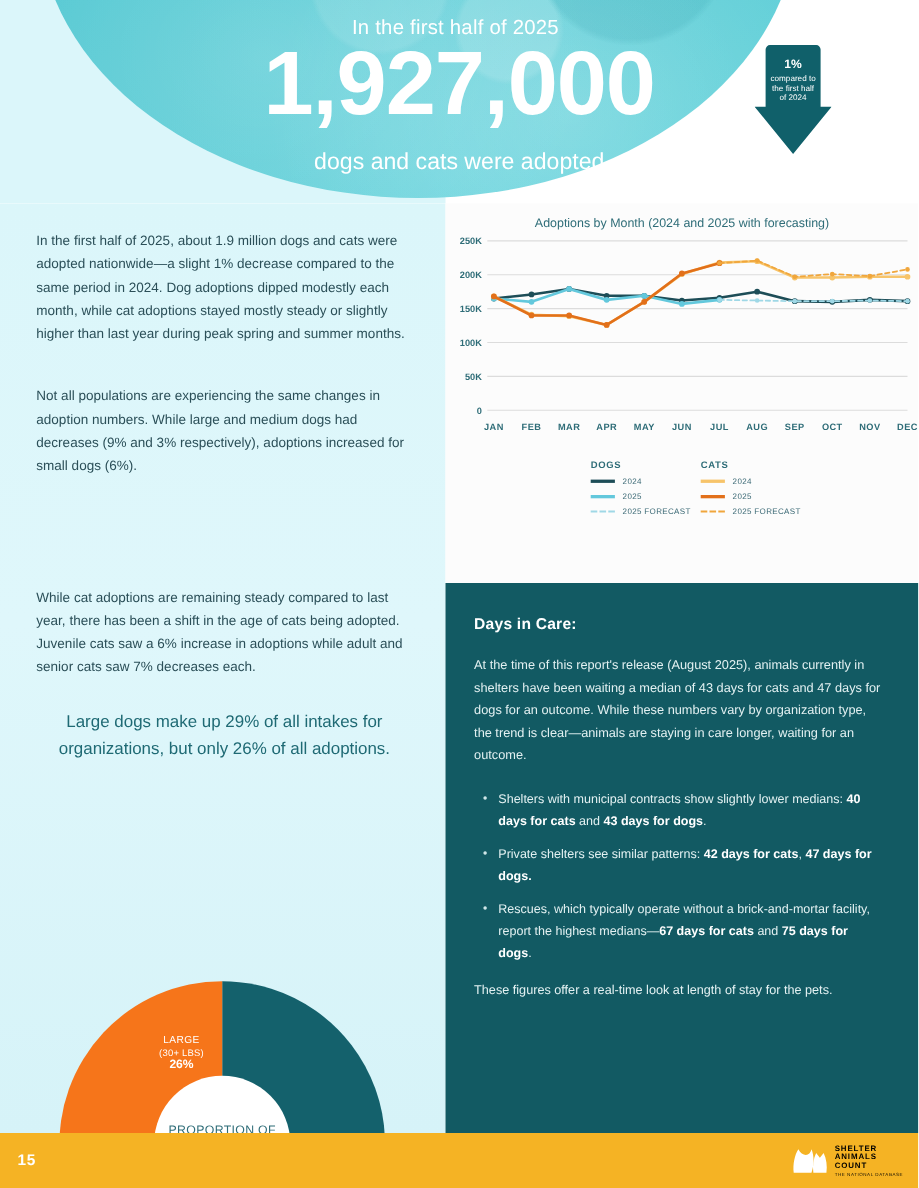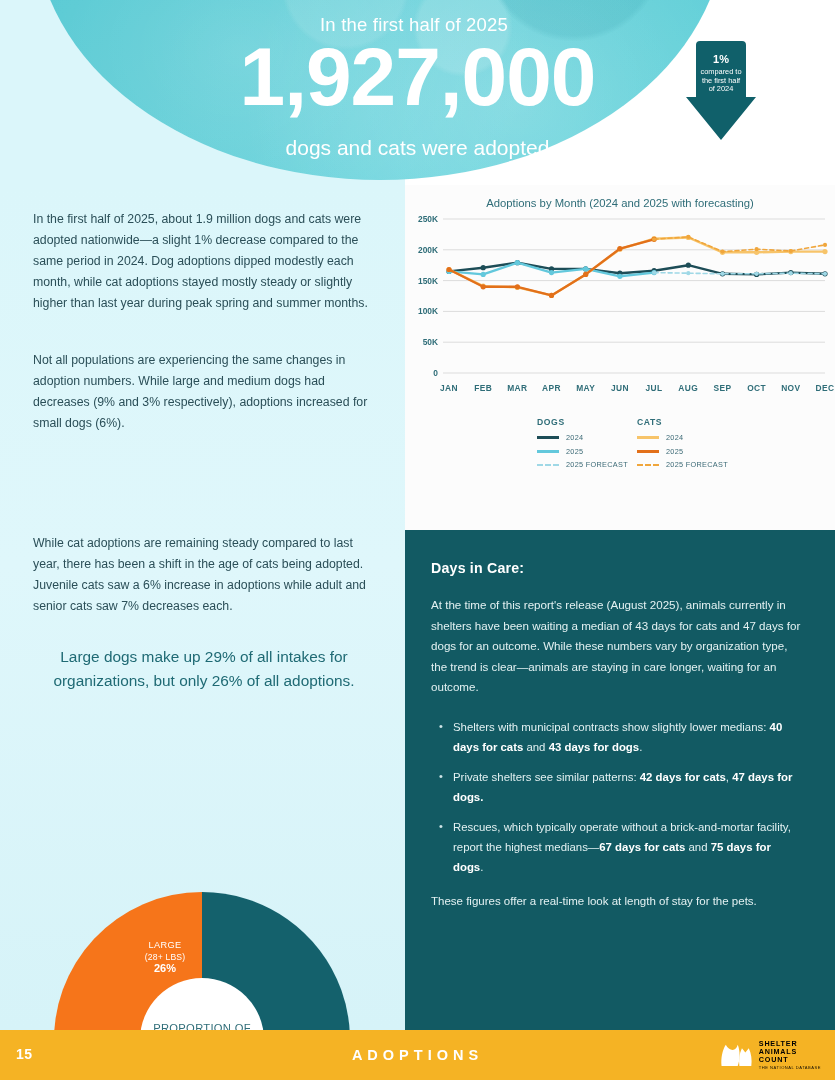--- a/index.html
+++ b/index.html
@@ -245,21 +245,21 @@
       <svg width="340" height="300" viewBox="0 0 340 300">
         <g id="donut-slices" transform="translate(170,150)">
             <path d="M0 0 L0.00 -148.00 A148 148 0 0 1 94.34 114.04 Z" fill="#14616c"></path>
             <path d="M0 0 L94.34 114.04 A148 148 0 0 1 -147.71 9.29 Z" fill="#63c8dc"></path>
             <path d="M0 0 L-147.71 9.29 A148 148 0 0 1 -0.00 -148.00 Z" fill="#f6751a"></path>
           </g>
         <circle cx="170" cy="150" r="62" fill="#ffffff"></circle>
       </svg>
       <div class="donut-label" id="label-large">
         <span class="dl-name">LARGE</span>
-        <span class="dl-sub">(28+ LBS)</span>
+        <span class="dl-sub">(30+ LBS)</span>
         <span class="dl-pct">26%</span>
       </div>
 
       <div id="donut-center">
         <div>PROPORTION OF</div>
         <div>ADOPTIONS BY</div>
         <div>DOG SIZE</div>
       </div>
     </div>
   </div>
@@ -396,21 +396,20 @@
     <ul id="care-list">
         <li>Shelters with municipal contracts show slightly lower medians: <b>40 days for cats</b> and <b>43 days for dogs</b>.</li>
         <li>Private shelters see similar patterns: <b>42 days for cats</b>, <b>47 days for dogs.</b></li>
         <li>Rescues, which typically operate without a brick-and-mortar facility, report the highest medians—<b>67 days for cats</b> and <b>75 days for dogs</b>.</li>
       </ul>
     <p id="care-footer">These figures offer a real-time look at length of stay for the pets.</p>
   </div>
 
   <div id="footer">
     <div id="footer-page">15</div>
-    <div id="footer-section">ADOPTIONS</div>
     <div id="footer-logo">
       <svg id="footer-logo-mark" viewBox="0 0 40 32">
         <path d="M3 29 C2 20 4 10 8 4 C10 8 13 10 16 10 C19 10 21 8 22 4 C25 11 25 21 22 29 Z" fill="#ffffff"></path>
         <path d="M24 29 C23 22 24 14 27 8 L31 13 L35 8 C38 14 39 22 38 29 Z" fill="#ffffff"></path>
       </svg>
       <div id="footer-logo-text">
         <span class="flt1">SHELTER</span>
         <span class="flt1">ANIMALS</span>
         <span class="flt1">COUNT</span>
         <span class="flt2">THE NATIONAL DATABASE</span>

